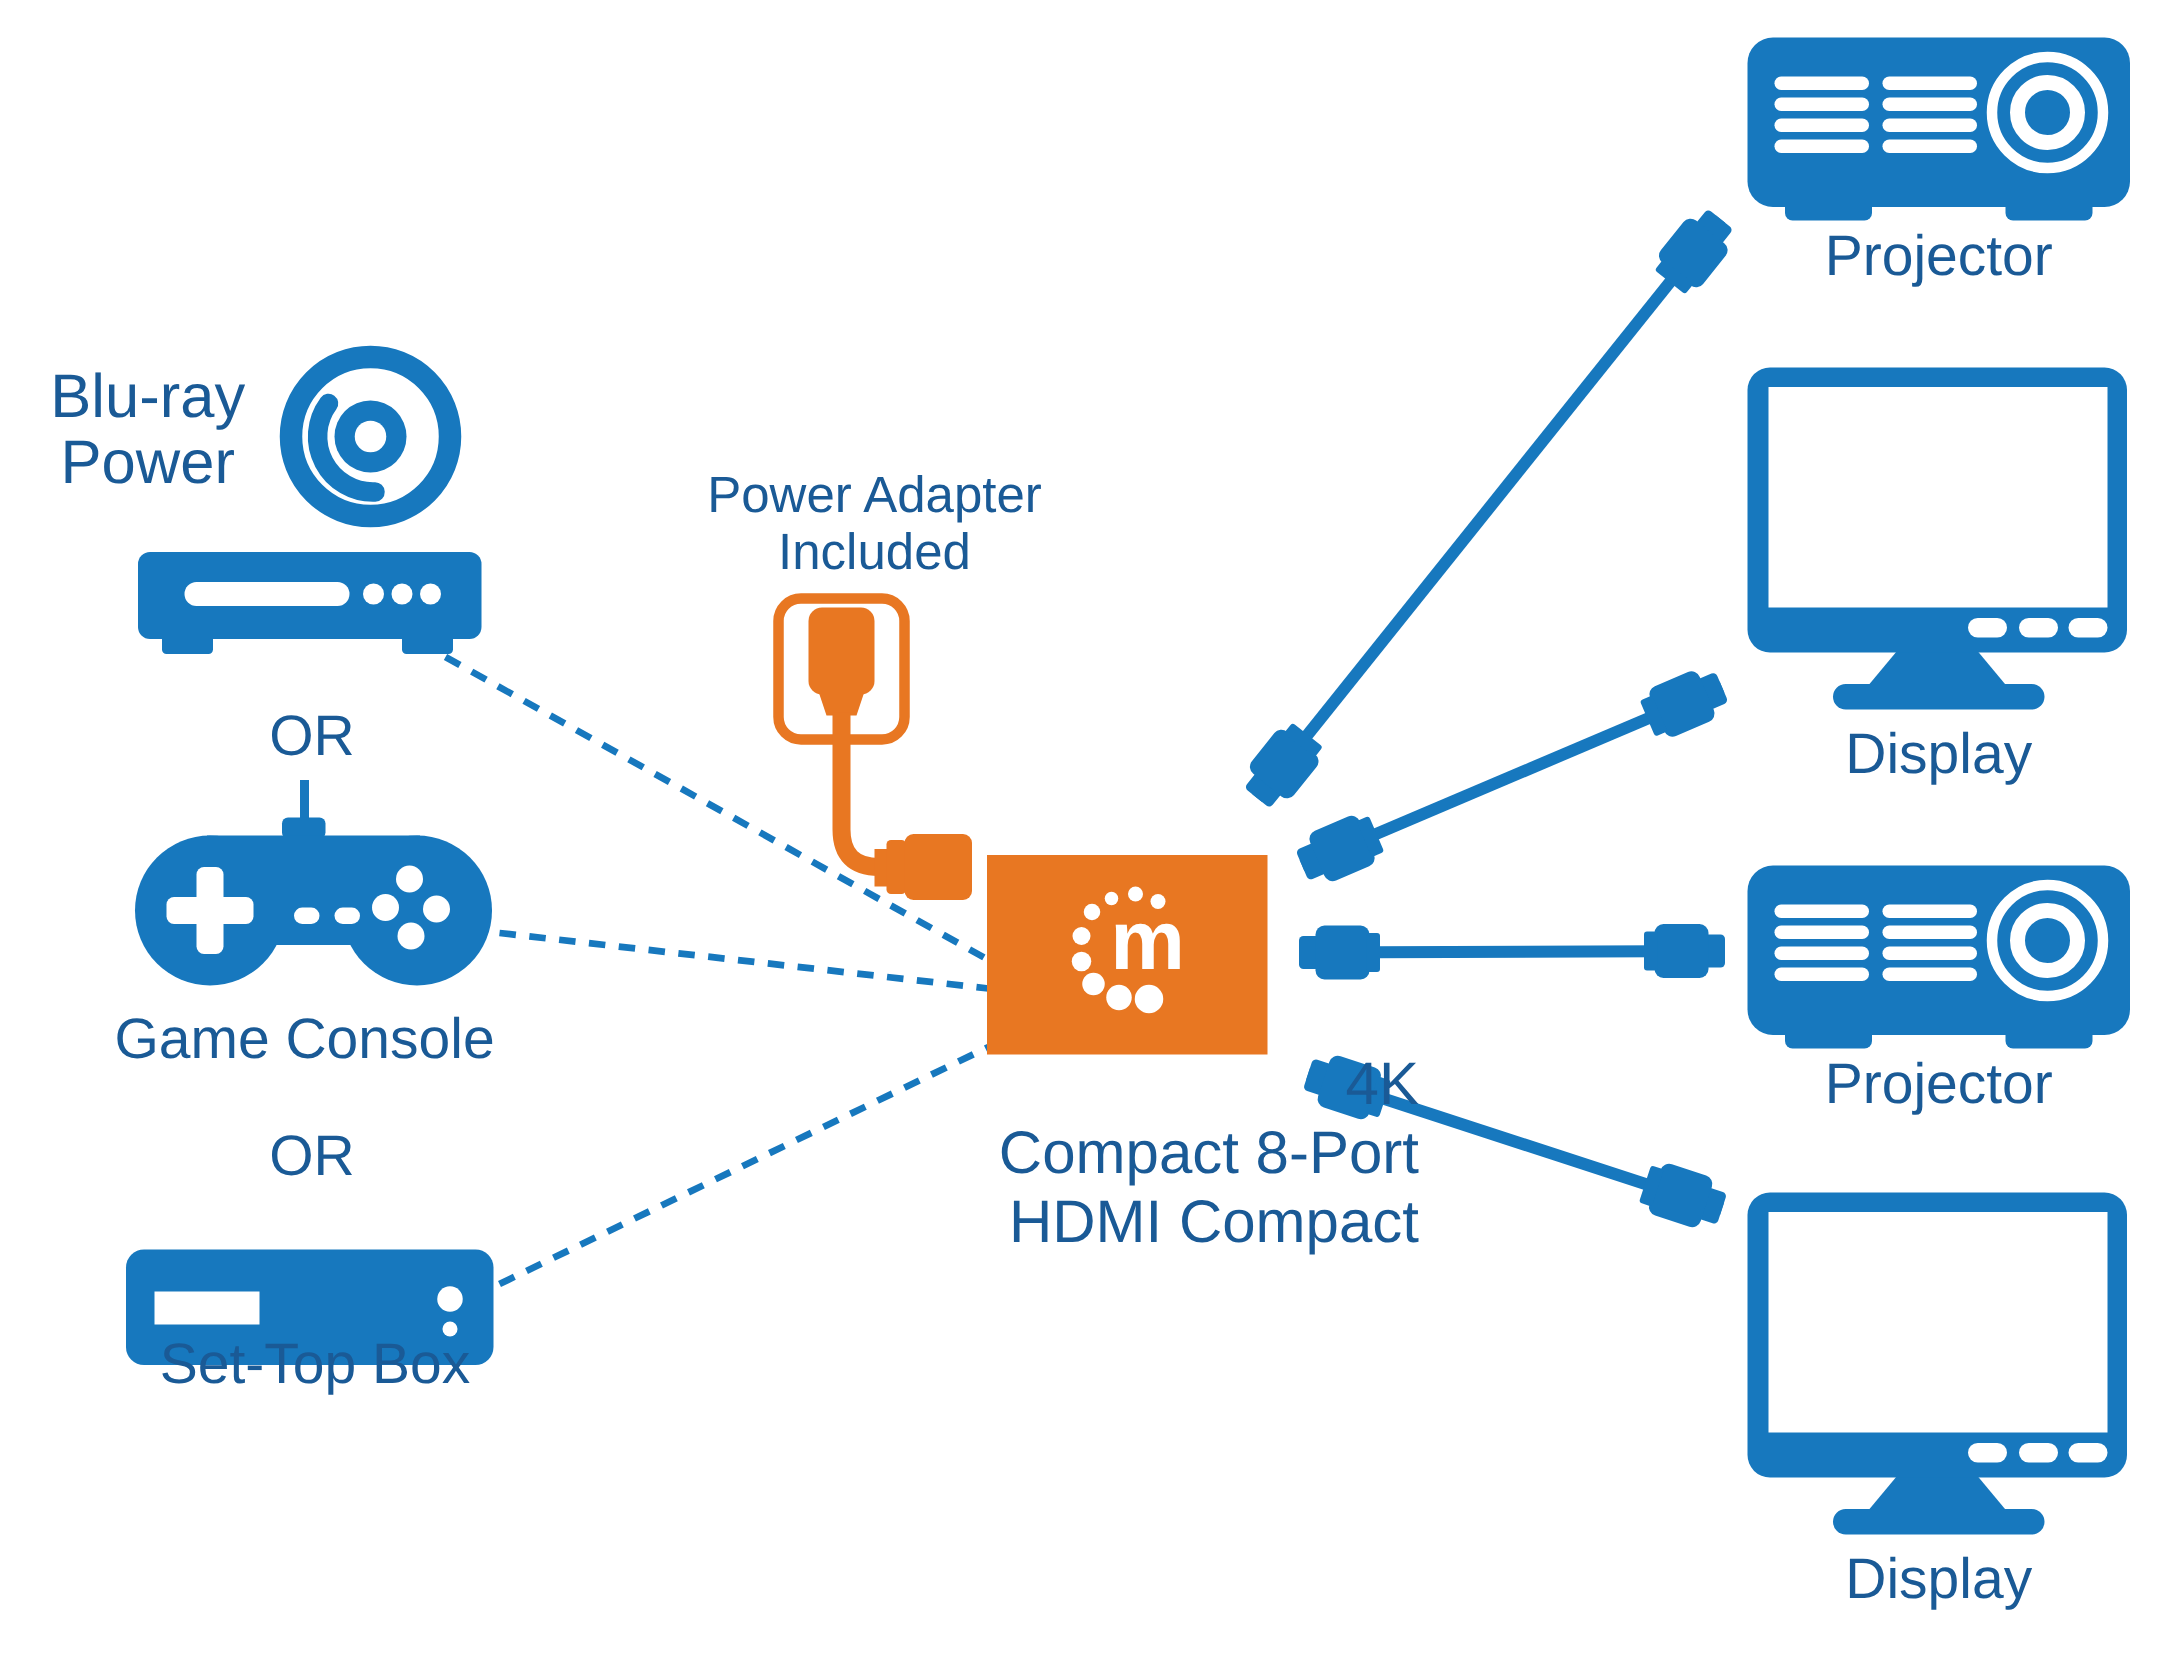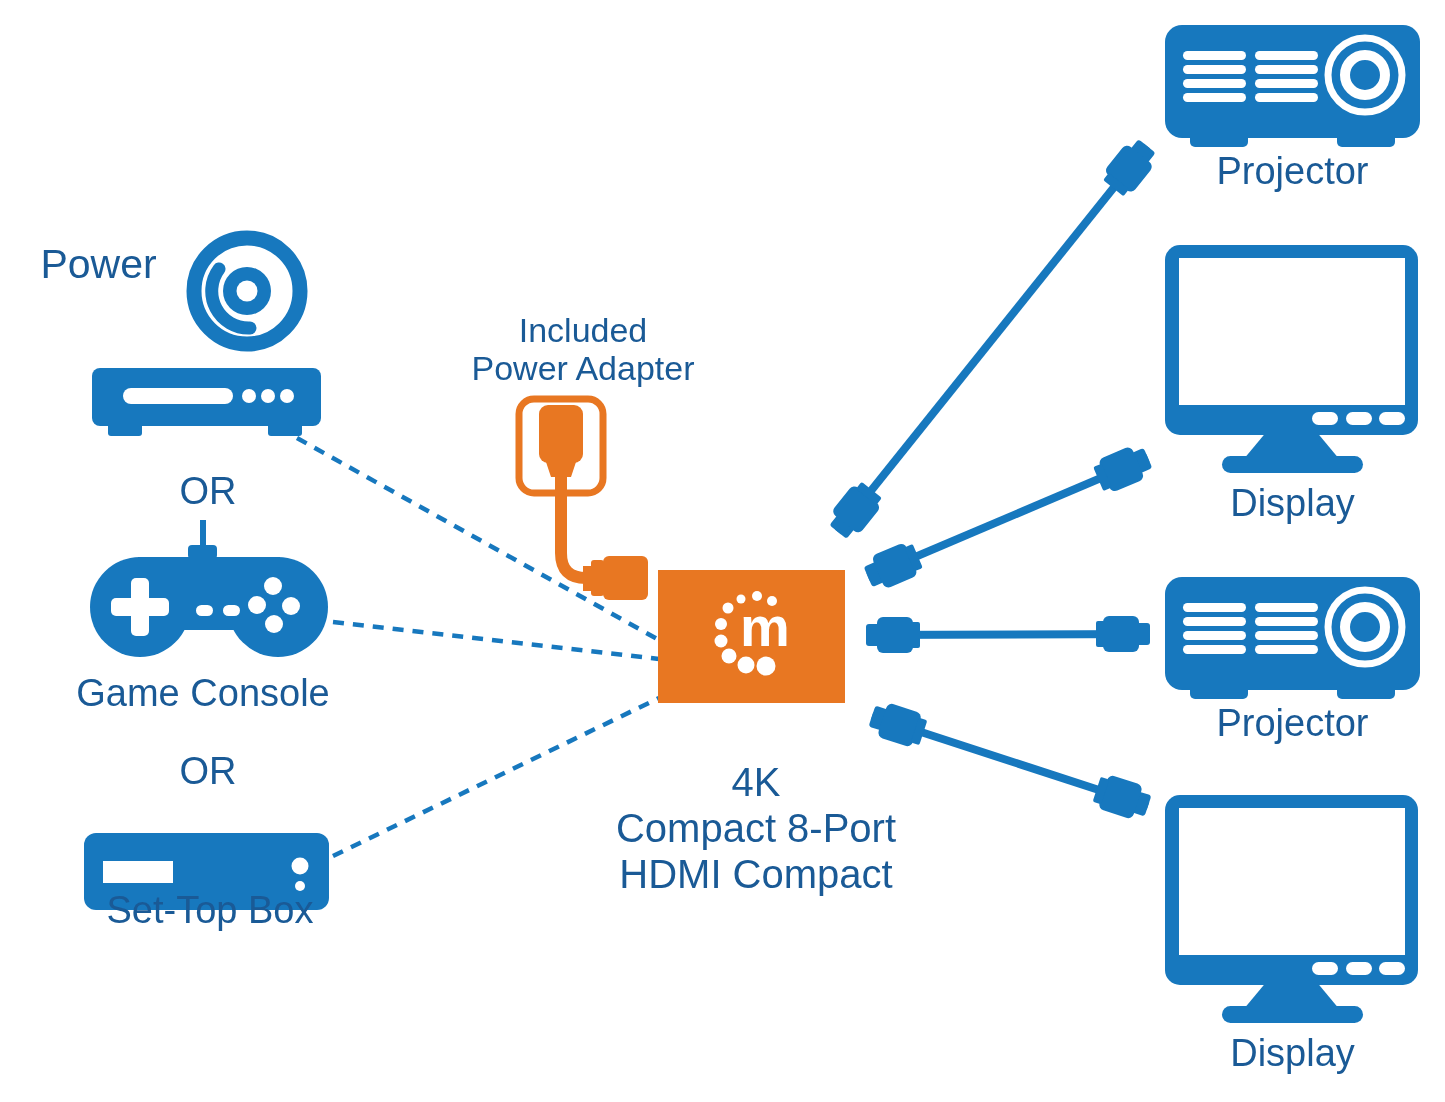--- a/index.html
+++ b/index.html
@@ -158,37 +158,38 @@
       <use href="#hdmi-plug" transform="translate(1148,806) rotate(198.1)"></use>
     </g>
 
     <use href="#projector" x="1165" y="25"></use>
     <use href="#display" x="1165" y="245"></use>
     <use href="#projector" x="1165" y="577"></use>
     <use href="#display" x="1165" y="795"></use>
   </svg>
 
   <div class="lbl" style="left:6px;top:243px;width:185px;font-size:41px;">
+    <div>Blu-ray</div>
     <div>Power</div>
   </div>
 
   <div class="lbl" style="left:153px;top:471px;width:110px;font-size:38px;">OR</div>
 
   <div class="lbl" style="left:30px;top:673px;width:346px;font-size:38px;">Game Console</div>
 
   <div class="lbl" style="left:153px;top:751px;width:110px;font-size:38px;">OR</div>
 
   <div class="lbl" style="left:37px;top:890px;width:346px;font-size:38px;">Set-Top Box</div>
 
   <div class="lbl light" style="left:433px;top:311px;width:300px;font-size:34px;line-height:1.13;">
+    <div>Power Adapter</div>
     <div>Included</div>
-    <div>Power Adapter</div>
   </div>
 
-  <div class="lbl" style="left:566px;top:759px;width:380px;font-size:40px;line-height:1.15;">
+  <div class="lbl" style="left:566px;top:700px;width:380px;font-size:40px;line-height:1.15;text-align:right;">
     <div>4K</div>
     <div>Compact 8-Port</div>
     <div>HDMI Compact</div>
   </div>
 
   <div class="lbl" style="left:1165px;top:151px;width:255px;font-size:38px;">Projector</div>
 
   <div class="lbl" style="left:1165px;top:483px;width:255px;font-size:38px;">Display</div>
 
   <div class="lbl" style="left:1165px;top:703px;width:255px;font-size:38px;">Projector</div>

